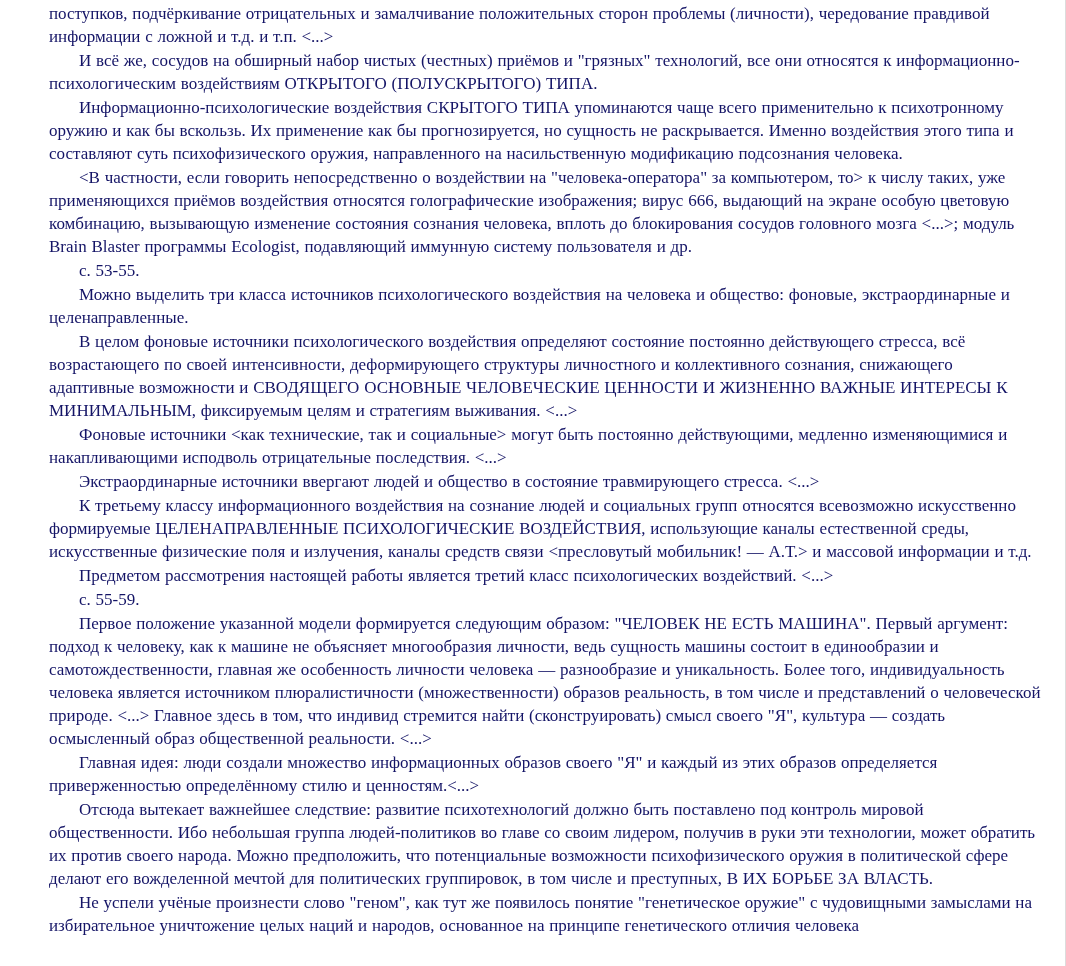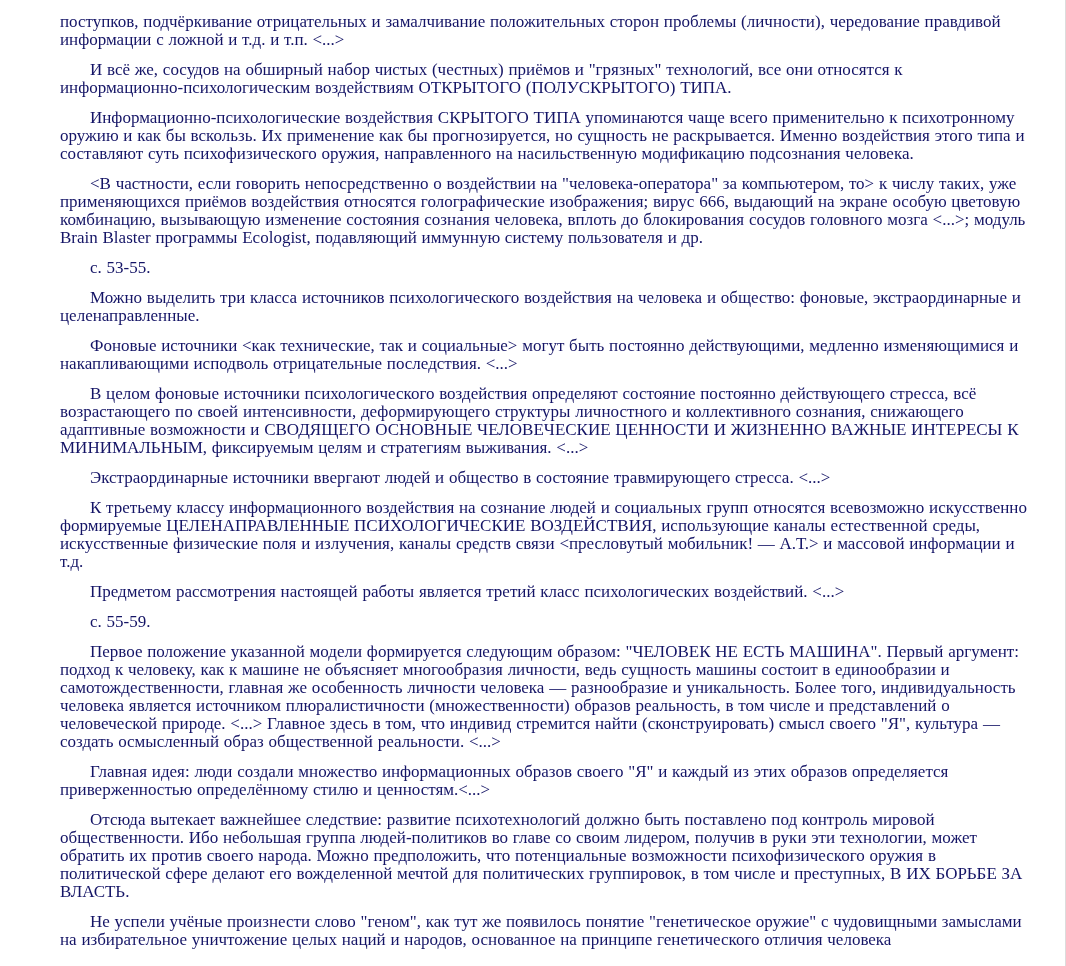--- a/index.html
+++ b/index.html
@@ -14,24 +14,24 @@
     position: relative;
     font-family: "Liberation Serif", "DejaVu Serif", serif;
   }
   .page {
     box-sizing: border-box;
     width: 1066px;
     height: 966px;
     padding: 1px 24px 0 48px;
   }
   .doc-text p {
-    margin: 12px;
+    margin: 1px;
     padding: 0;
     font-size: 17px;
-    line-height: 18px;
+    line-height: 23px;
     color: #141466;
     text-indent: 30px;
     text-align: left;
     word-spacing: 0.5px;
   }
   .doc-text p.no-indent {
     text-indent: 0;
   }
   .right-edge {
     position: absolute;
@@ -46,22 +46,22 @@
 <body style="background: rgb(255, 255, 255);">
 
 <div class="page">
   <div class="doc-text" id="doc-text" style="color: rgb(20, 20, 102);">
       <p class="no-indent">поступков, подчёркивание отрицательных и замалчивание положительных сторон проблемы (личности), чередование правдивой информации с ложной и т.д. и т.п. &lt;...&gt;</p>
       <p>И всё же, сосудов на обширный набор чистых (честных) приёмов и "грязных" технологий, все они относятся к информационно-психологическим воздействиям ОТКРЫТОГО (ПОЛУСКРЫТОГО) ТИПА.</p>
       <p>Информационно-психологические воздействия СКРЫТОГО ТИПА упоминаются чаще всего применительно к психотронному оружию и как бы вскользь. Их применение как бы прогнозируется, но сущность не раскрывается. Именно воздействия этого типа и составляют суть психофизического оружия, направленного на насильственную модификацию подсознания человека.</p>
       <p>&lt;В частности, если говорить непосредственно о воздействии на "человека-оператора" за компьютером, то&gt; к числу таких, уже применяющихся приёмов воздействия относятся голографические изображения; вирус 666, выдающий на экране особую цветовую комбинацию, вызывающую изменение состояния сознания человека, вплоть до блокирования сосудов головного мозга &lt;...&gt;; модуль Brain Blaster программы Ecologist, подавляющий иммунную систему пользователя и др.</p>
       <p>с. 53-55.</p>
       <p>Можно выделить три класса источников психологического воздействия на человека и общество: фоновые, экстраординарные и целенаправленные.</p>
+      <p>В целом фоновые источники психологического воздействия определяют состояние постоянно действующего стресса, всё возрастающего по своей интенсивности, деформирующего структуры личностного и коллективного сознания, снижающего адаптивные возможности и СВОДЯЩЕГО ОСНОВНЫЕ ЧЕЛОВЕЧЕСКИЕ ЦЕННОСТИ И ЖИЗНЕННО ВАЖНЫЕ ИНТЕРЕСЫ К МИНИМАЛЬНЫМ, фиксируемым целям и стратегиям выживания. &lt;...&gt;</p>
       <p>Фоновые источники &lt;как технические, так и социальные&gt; могут быть постоянно действующими, медленно изменяющимися и накапливающими исподволь отрицательные последствия. &lt;...&gt;</p>
-      <p>В целом фоновые источники психологического воздействия определяют состояние постоянно действующего стресса, всё возрастающего по своей интенсивности, деформирующего структуры личностного и коллективного сознания, снижающего адаптивные возможности и СВОДЯЩЕГО ОСНОВНЫЕ ЧЕЛОВЕЧЕСКИЕ ЦЕННОСТИ И ЖИЗНЕННО ВАЖНЫЕ ИНТЕРЕСЫ К МИНИМАЛЬНЫМ, фиксируемым целям и стратегиям выживания. &lt;...&gt;</p>
       <p>Экстраординарные источники ввергают людей и общество в состояние травмирующего стресса. &lt;...&gt;</p>
       <p>К третьему классу информационного воздействия на сознание людей и социальных групп относятся всевозможно искусственно формируемые ЦЕЛЕНАПРАВЛЕННЫЕ ПСИХОЛОГИЧЕСКИЕ ВОЗДЕЙСТВИЯ, использующие каналы естественной среды, искусственные физические поля и излучения, каналы средств связи &lt;пресловутый мобильник! — А.Т.&gt; и массовой информации и т.д.</p>
       <p>Предметом рассмотрения настоящей работы является третий класс психологических воздействий. &lt;...&gt;</p>
       <p>с. 55-59.</p>
       <p>Первое положение указанной модели формируется следующим образом: "ЧЕЛОВЕК НЕ ЕСТЬ МАШИНА". Первый аргумент: подход к человеку, как к машине не объясняет многообразия личности, ведь сущность машины состоит в единообразии и самотождественности, главная же особенность личности человека — разнообразие и уникальность. Более того, индивидуальность человека является источником плюралистичности (множественности) образов реальность, в том числе и представлений о человеческой природе. &lt;...&gt; Главное здесь в том, что индивид стремится найти (сконструировать) смысл своего "Я", культура — создать осмысленный образ общественной реальности. &lt;...&gt;</p>
       <p>Главная идея: люди создали множество информационных образов своего "Я" и каждый из этих образов определяется приверженностью определённому стилю и ценностям.&lt;...&gt;</p>
       <p>Отсюда вытекает важнейшее следствие: развитие психотехнологий должно быть поставлено под контроль мировой общественности. Ибо небольшая группа людей-политиков во главе со своим лидером, получив в руки эти технологии, может обратить их против своего народа. Можно предположить, что потенциальные возможности психофизического оружия в политической сфере делают его вожделенной мечтой для политических группировок, в том числе и преступных, В ИХ БОРЬБЕ ЗА ВЛАСТЬ.</p>
       <p>Не успели учёные произнести слово "геном", как тут же появилось понятие "генетическое оружие" с чудовищными замыслами на избирательное уничтожение целых наций и народов, основанное на принципе генетического отличия человека</p>
     </div>
 </div>

